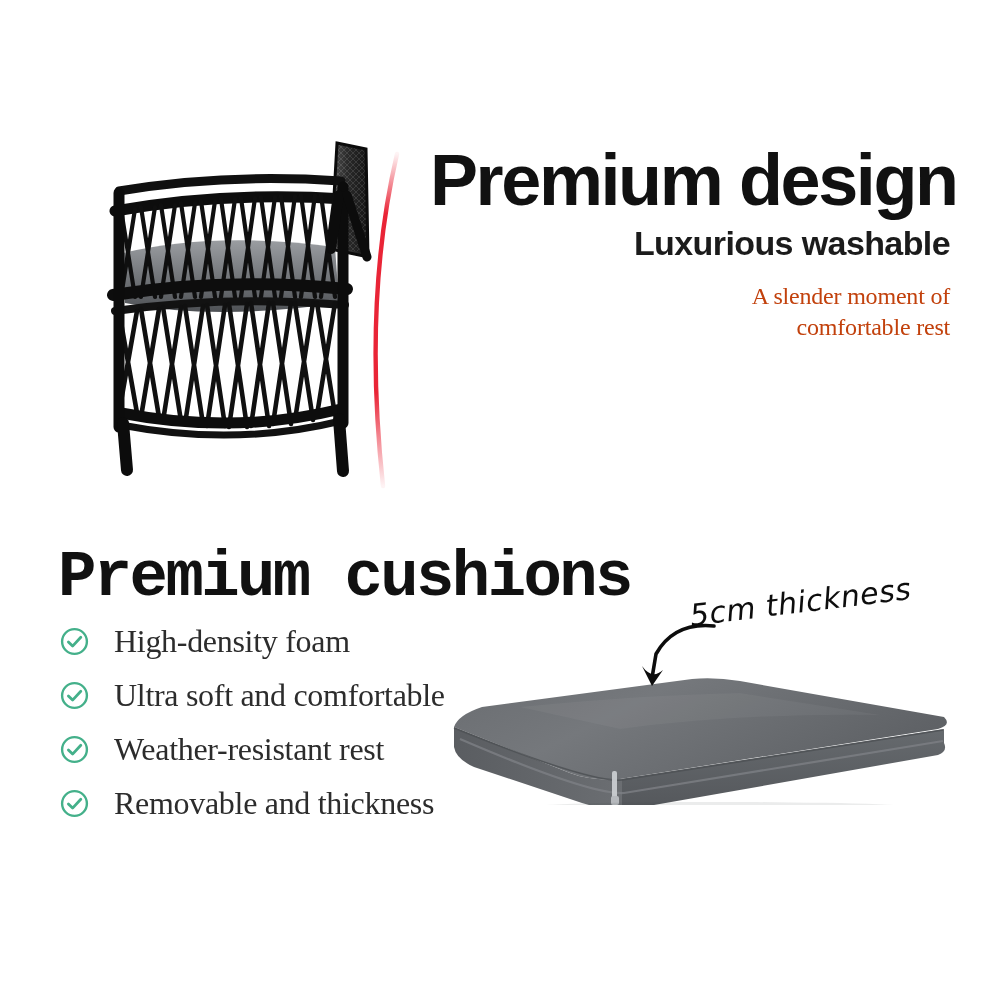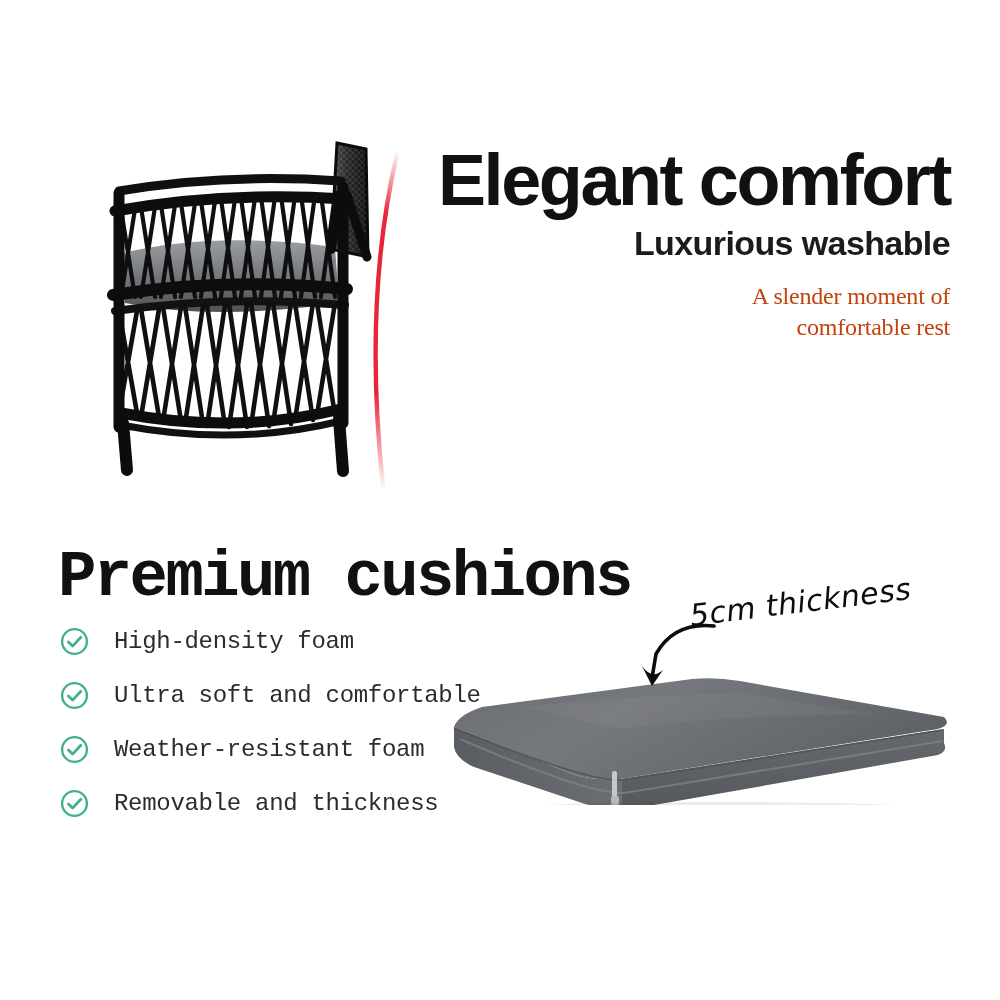--- a/index.html
+++ b/index.html
@@ -91,23 +91,23 @@
     height: 54px;
   }
   .check-icon {
     flex: 0 0 auto;
     width: 29px;
     height: 29px;
     margin-right: 25px;
   }
   .check-icon svg { display: block; }
   .feature-label {
-    font-family: Liberation Mono, monospace;
+    font-family: Liberation Serif, serif;
     font-weight: 400;
-    font-size: 24px;
+    font-size: 32px;
     letter-spacing: -0.3px;
     color: #2c2c2c;
     white-space: nowrap;
   }
 
   
   .chair-art {
     position: absolute;
     left: 95px;
     top: 135px;
@@ -257,21 +257,21 @@
           <stop offset="18%" stop-color="#e8192c" stop-opacity="0.95"></stop>
           <stop offset="72%" stop-color="#e8192c" stop-opacity="0.95"></stop>
           <stop offset="100%" stop-color="#e8192c" stop-opacity="0.05"></stop>
         </linearGradient>
       </defs>
       <path d="M42 4 Q8 150 28 336" fill="none" stroke="url(#redFade)" stroke-width="4.4" stroke-linecap="round"></path>
     </svg>
   </div>
 
   <div class="top-text">
-    <h1 class="headline">Elegant comfort</h1>
+    <h1 class="headline">Premium design</h1>
     <h2 class="subhead">Luxurious washable</h2>
     <p class="tagline">
       <span>A slender moment of</span>
       <span>comfortable rest</span>
     </p>
   </div>
 
   <h2 class="bottom-head">Premium cushions</h2>
 
   <ul class="feature-list">
@@ -296,21 +296,21 @@
       <span class="feature-label">Ultra soft and comfortable</span>
     </li>
 
     <li class="feature-item">
       <span class="check-icon">
         <svg width="29" height="29" viewBox="0 0 29 29" xmlns="http://www.w3.org/2000/svg">
           <circle cx="14.5" cy="14.5" r="12.4" fill="none" stroke="#44b08a" stroke-width="2.4"></circle>
           <path d="M8.4 14.9 L12.6 19.1 L20.8 10.3" fill="none" stroke="#44b08a" stroke-width="2.8" stroke-linecap="round" stroke-linejoin="round"></path>
         </svg>
       </span>
-      <span class="feature-label">Weather-resistant foam</span>
+      <span class="feature-label">Weather-resistant rest</span>
     </li>
 
     <li class="feature-item">
       <span class="check-icon">
         <svg width="29" height="29" viewBox="0 0 29 29" xmlns="http://www.w3.org/2000/svg">
           <circle cx="14.5" cy="14.5" r="12.4" fill="none" stroke="#44b08a" stroke-width="2.4"></circle>
           <path d="M8.4 14.9 L12.6 19.1 L20.8 10.3" fill="none" stroke="#44b08a" stroke-width="2.8" stroke-linecap="round" stroke-linejoin="round"></path>
         </svg>
       </span>
       <span class="feature-label">Removable and thickness</span>

